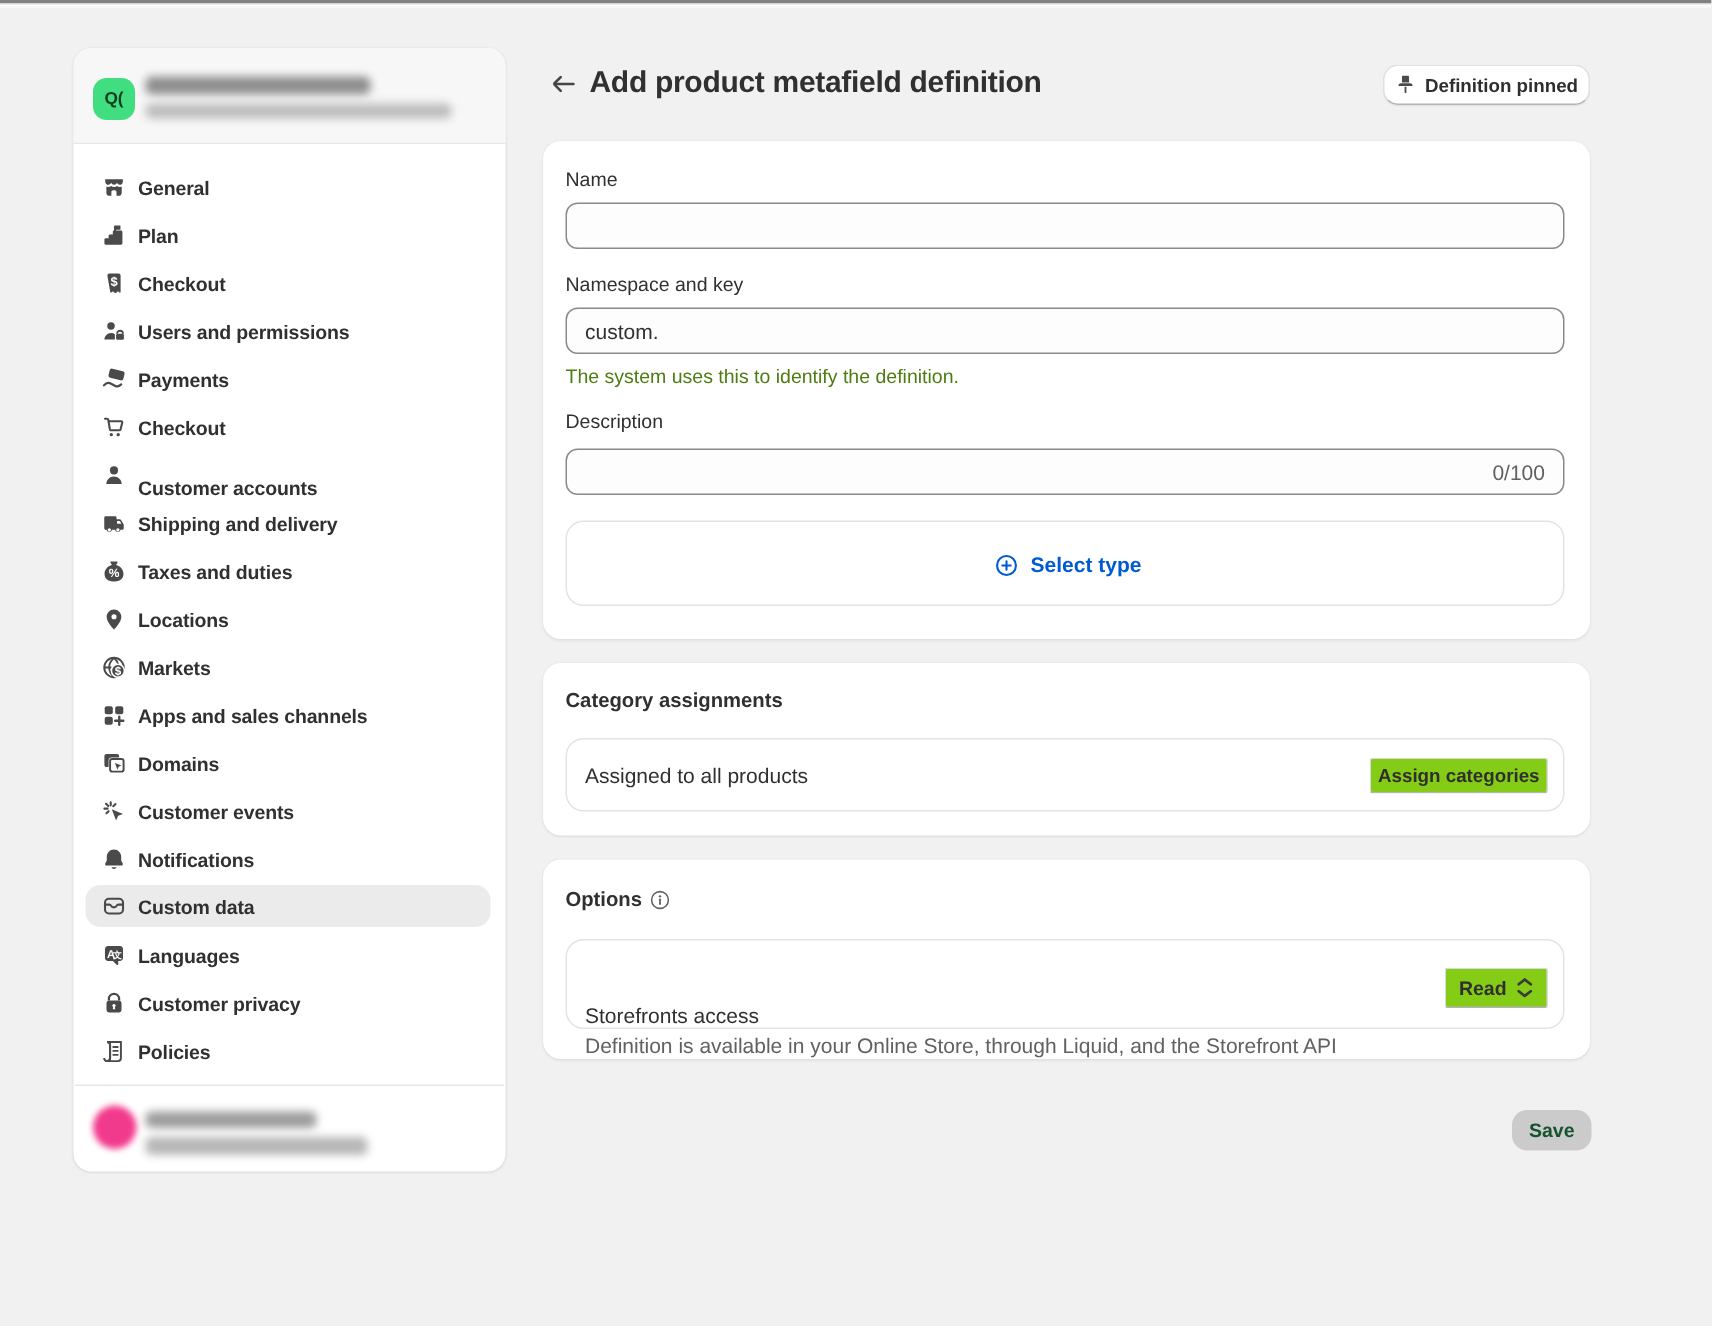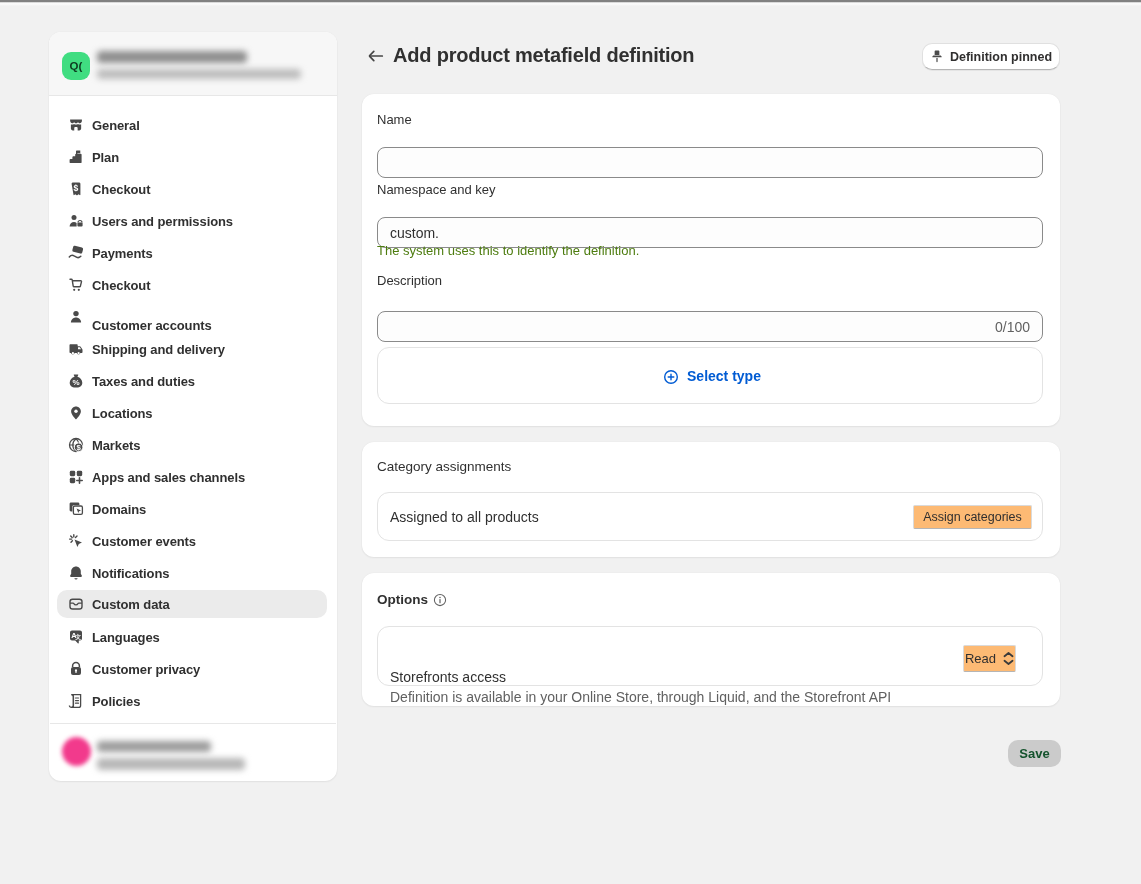--- a/index.html
+++ b/index.html
@@ -28,27 +28,27 @@
 .pinbtn { left:922px; top:43px; width:138px; height:27px; background:#fff; border:1px solid #e0e0e0; border-bottom-color:#b5b5b5; border-radius:10px; box-shadow:0 1px 0 rgba(0,0,0,.05); display:flex; align-items:center; justify-content:center; font-size:12.5px; font-weight:600; color:#302f2f; }
 .pinbtn svg { margin-right:6px; }
 
 
 .card { background:#fff; border-radius:12px; box-shadow:0 1px 2px rgba(0,0,0,.06), 0 0 2px rgba(0,0,0,.05); }
 #card1 { left:362px; top:94px; width:698px; height:332px; }
 #card2 { left:362px; top:442px; width:698px; height:115px; }
 #card3 { left:362px; top:573px; width:698px; height:133px; }
 
 .lbl { font-size:13px; color:#303030; line-height:20px; }
-.input { left:377px; width:666px; height:31px; background:#fdfdfd; border:1px solid #8a8a8a; border-radius:8px; font-size:14px; color:#303030; display:flex; align-items:center; padding:0 12px;margin-top:12px; }
+.input { left:377px; width:666px; height:31px; background:#fdfdfd; border:1px solid #8a8a8a; border-radius:8px; font-size:14px; color:#303030; display:flex; align-items:center; padding:0 12px; }
 .helper { font-size:13px; color:#4d7c0f; line-height:20px; }
 .selbox { left:377px; top:347px; width:666px; height:57px; border:1px solid #e3e3e3; border-radius:12px; display:flex; align-items:center; justify-content:center; }
 .seltext { color:#005bd3; font-size:14px; font-weight:600; margin-left:8px; }
 
 .innerbox { left:377px; width:666px; border:1px solid #e3e3e3; border-radius:12px; }
-.btn2 { background:#fdba74; border:1px solid #dadada; border-bottom-color:#b5b5b5; border-radius:2px; display:flex; align-items:center; justify-content:center; font-size:12.5px; font-weight:400; color:#302f2f; }
+.btn2 { background:#84cc16; border:1px solid #dadada; border-bottom-color:#b5b5b5; border-radius:2px; display:flex; align-items:center; justify-content:center; font-size:12.5px; font-weight:700; color:#302f2f; }
 .savebtn { left:1008px; top:740px; width:53px; height:27px; background:#cbcbcb; border-radius:10px; color:#14532d; font-size:13px; font-weight:600; display:flex; align-items:center; justify-content:center; }
 </style>
 </head>
 <body>
 <div class="abs topbar"></div>
 <div class="abs topfade"></div>
 
 <div class="abs sidebar"></div>
 <div class="abs sb-head"></div>
 <div class="abs sb-avatar">Q(</div>
@@ -227,31 +227,31 @@
 <div class="abs input" style="top:299px; justify-content:flex-end; color:#616161;">0/100</div>
 <div class="abs selbox">
     <svg style="margin-left:4px; margin-top:3px;" width="16" height="16" viewBox="0 0 16 16">
       <circle cx="8" cy="8" r="6.3" fill="none" stroke="#005bd3" stroke-width="1.4"></circle>
       <path d="M8 5.2v5.6M5.2 8h5.6" stroke="#005bd3" stroke-width="1.4" stroke-linecap="round"></path>
     </svg>
     <span class="seltext">Select type</span>
   </div>
 
 <div class="abs card" id="card2"></div>
-<div class="abs lbl" style="left:377px; top:457px; font-weight:400; font-size:13.5px;">Category assignments</div>
+<div class="abs lbl" style="left:377px; top:457px; font-weight:700; font-size:13.5px;">Category assignments</div>
 <div class="abs innerbox" style="top:492px; height:49px;"></div>
 <div class="abs lbl" style="left:390px; top:507px; font-size:14px;">Assigned to all products</div>
 <div class="abs btn2" style="left:913px; top:505px; width:119px; height:24px;">Assign categories</div>
 
 <div class="abs card" id="card3"></div>
 <div class="abs lbl" style="left:377px; top:590px; font-weight:600; font-size:13.5px;">Options</div>
 <svg class="abs" style="left:433px; top:593px;" width="14" height="14" viewBox="0 0 16 16">
     <circle cx="8" cy="8" r="6.4" fill="none" stroke="#616161" stroke-width="1.2"></circle>
     <circle cx="8" cy="5.2" r="0.9" fill="#616161"></circle>
     <path d="M8 7.5v3.6" stroke="#616161" stroke-width="1.4" stroke-linecap="round"></path>
   </svg>
 <div class="abs innerbox" style="top:626px; height:60px;"></div>
 <div class="abs" style="left:390px; top:639px; font-size:14px; line-height:20px; color:#303030;margin-top:28px;">Storefronts access<br><span style="color:#616161;">Definition is available in your Online Store, through Liquid, and the Storefront API</span></div>
-<div class="abs btn2" style="left:963px; top:645px; width:53px; height:27px; font-size:13px;">Read<svg style="margin-left:7px" width="11" height="13" viewBox="0 0 11 13">
+<div class="abs btn2" style="left:963px; top:645px; width:69px; height:27px; font-size:13px;">Read<svg style="margin-left:7px" width="11" height="13" viewBox="0 0 11 13">
       <path d="M1.5 4.2 5.5 1l4 3.2M1.5 8.8l4 3.2 4-3.2" fill="none" stroke="#3a3a3a" stroke-width="1.8" stroke-linecap="round" stroke-linejoin="round"></path>
     </svg></div>
 
 <div class="abs savebtn">Save</div>
 
 </body></html>

